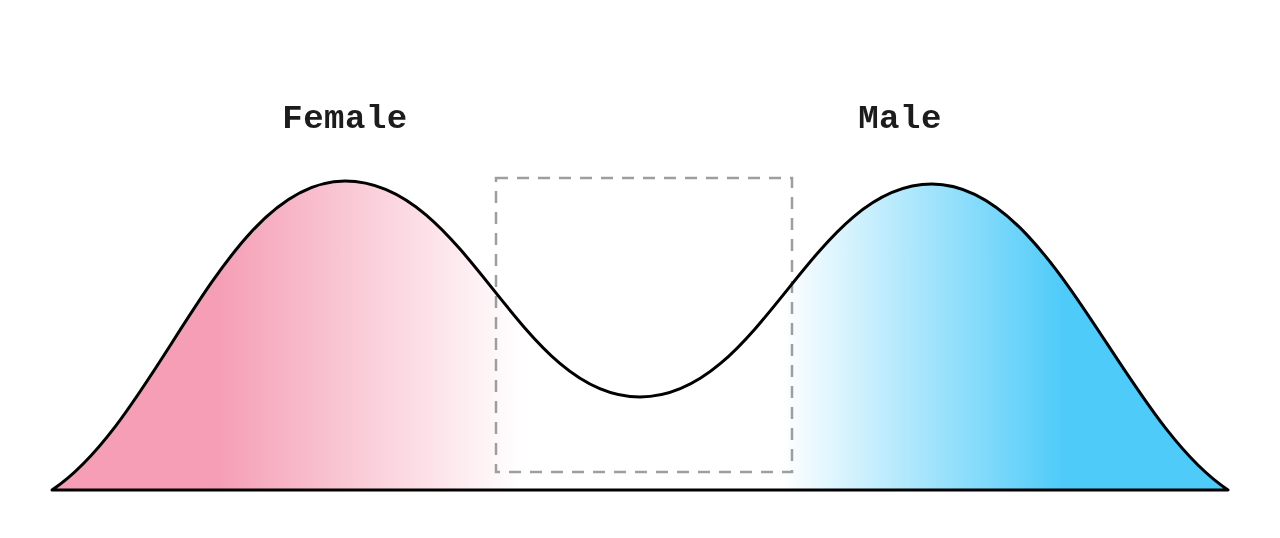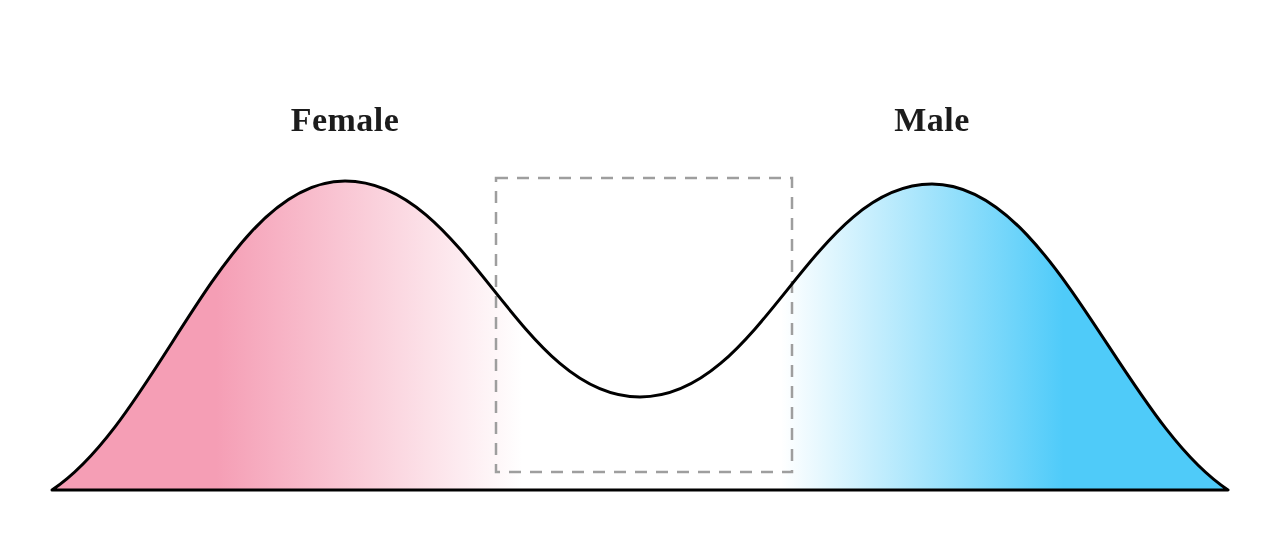--- a/index.html
+++ b/index.html
@@ -6,21 +6,21 @@
     margin: 0;
     padding: 0;
     background: #ffffff;
   }
   .stage {
     position: relative;
     width: 1280px;
     height: 538px;
     background: #ffffff;
     overflow: hidden;
-    font-family: Liberation Serif, serif;
+    font-family: Liberation Mono, monospace;
   }
   .curve-svg {
     position: absolute;
     left: 0;
     top: 0;
     width: 1280px;
     height: 538px;
     display: block;
   }
   .dist-label {
@@ -28,21 +28,21 @@
     transform: translateX(-50%);
     font-size: 34px;
     font-weight: 600;
     letter-spacing: 0.5px;
     color: #1c1c1c;
     white-space: nowrap;
     line-height: 1.15;
     user-select: none;
   }
   .label-female { left: 345px; top: 100px; }
-  .label-male   { left: 932px; top: 100px; }
+  .label-male   { left: 900px; top: 100px; }
   .label-intersex { left: 640px; top: 301px; }
 </style>
 </head>
 <body>
 
 <div class="stage">
 
   <svg class="curve-svg" viewBox="0 0 1280 538" xmlns="http://www.w3.org/2000/svg" aria-hidden="true">
     <defs>
       <linearGradient id="fillGrad" gradientUnits="userSpaceOnUse" x1="52" y1="0" x2="1228" y2="0">

